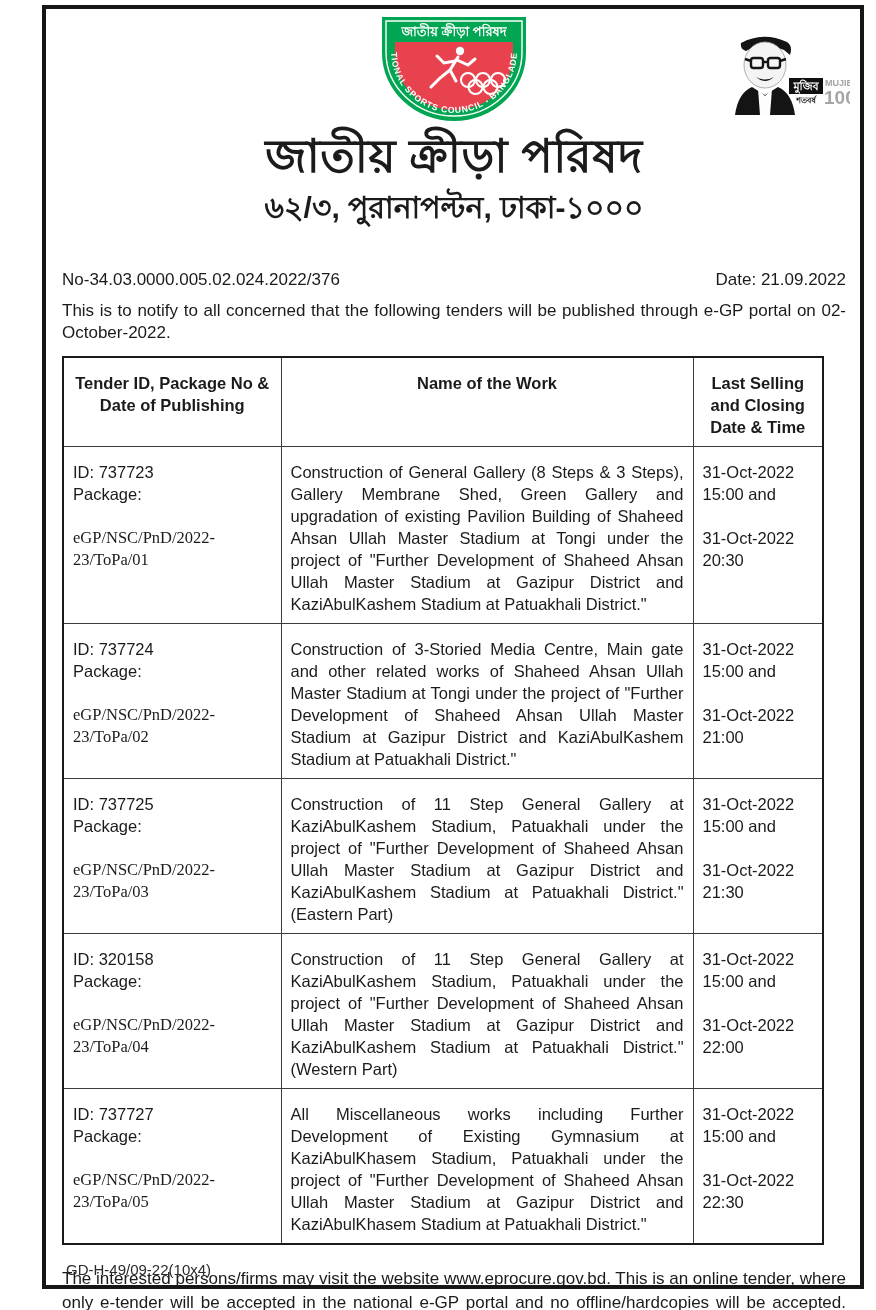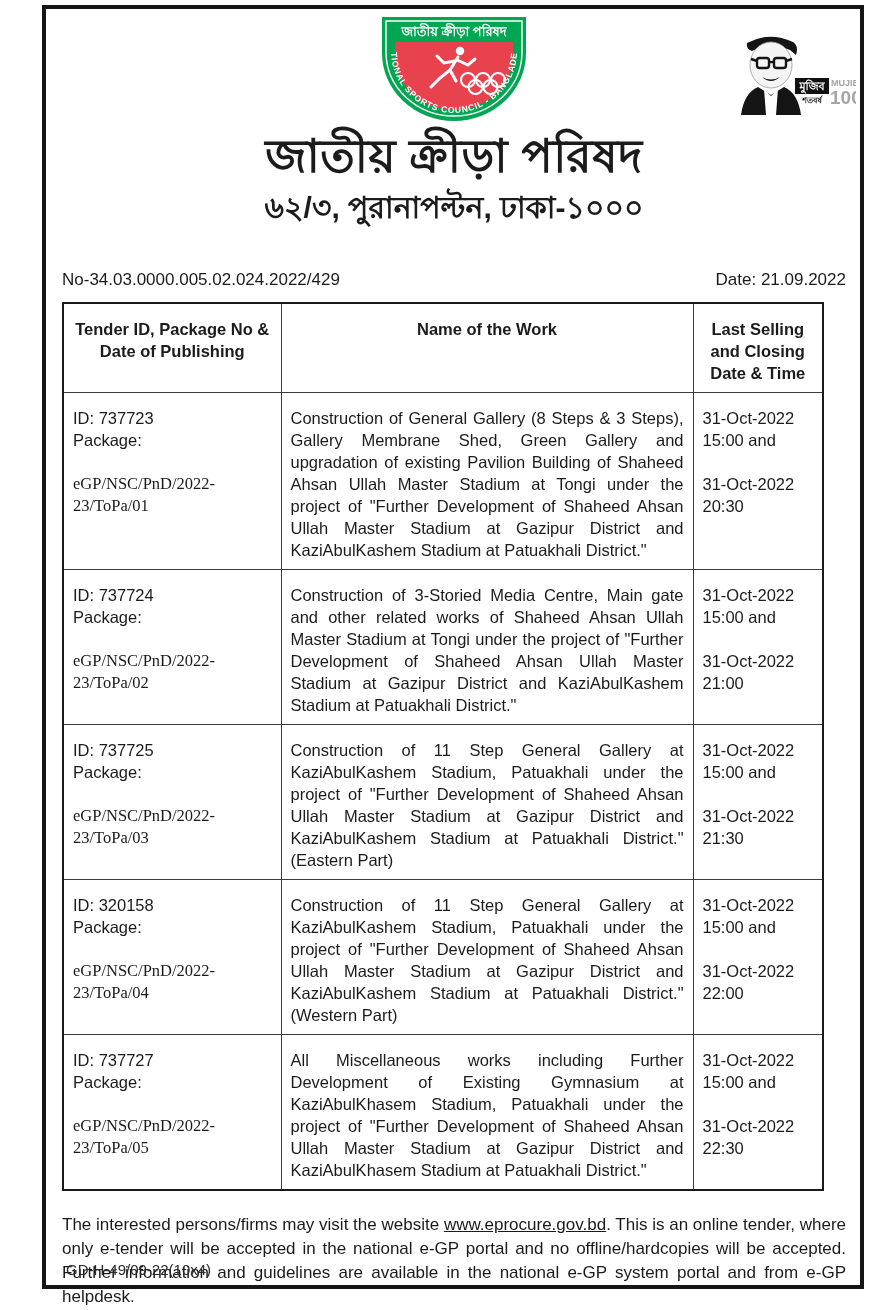--- a/index.html
+++ b/index.html
@@ -3,21 +3,21 @@
 <meta charset="utf-8">
 <style>
   * { margin:0; padding:0; box-sizing:border-box; }
   html,body { width:876px; height:1310px; background:#fff; overflow:hidden;
               font-family:"Liberation Sans","DejaVu Sans",sans-serif; color:#1b1b1b; }
   .frame { position:absolute; left:42px; top:5px; width:822px; height:1284px;
            border:4px solid #161616; background:#fff; }
   .content { position:relative; width:100%; height:100%; padding:0 14px 0 16px; }
 
   .logo-wrap { text-align:center; margin-top:6px; }
-  .mujib-wrap { position:absolute; top:18px; right:4px; }
+  .mujib-wrap { position:absolute; top:18px; right:10px; }
 
   .bn-title { text-align:center; font-size:46px; font-weight:600; margin-top:2px; line-height:1.2; letter-spacing:0.5px; }
   .bn-address { text-align:center; font-size:30px; font-weight:700; margin-top:6px; line-height:1.2; }
 
   .ref-row { display:flex; justify-content:space-between; margin-top:44px; font-size:17px; }
   .intro { margin-top:10px; font-size:17px; line-height:22px; text-align:justify; }
 
   table.tenders { border-collapse:collapse; table-layout:fixed; width:760px; margin-top:12px;
                   border:2px solid #1a1a1a; }
   table.tenders th, table.tenders td { border:1px solid #3c3c3c; vertical-align:top;
@@ -84,24 +84,25 @@
         <text font-size="8.6" font-weight="bold" fill="#ffffff" letter-spacing="0.8">
           <textPath href="#nsc-curve" startOffset="50%" text-anchor="middle">NATIONAL SPORTS COUNCIL - BANGLADESH</textPath>
         </text>
       </svg>
     </div>
 
     <div class="bn-title">জাতীয় ক্রীড়া পরিষদ</div>
     <div class="bn-address">৬২/৩, পুরানাপল্টন, ঢাকা-১০০০</div>
 
     <div class="ref-row">
-      <span>No-34.03.0000.005.02.024.2022/429</span>
+      <span>No-34.03.0000.005.02.024.2022/376</span>
       <span>Date: 21.09.2022</span>
     </div>
 
+    <div class="intro">This is to notify to all concerned that the following tenders will be published through e-GP portal on 02-October-2022.</div>
 
     <table class="tenders">
       <colgroup>
           <col style="width:218px">
           <col style="width:412px">
           <col style="width:130px">
         </colgroup>
       <thead>
         <tr>
           <th>Tender ID, Package No &amp; Date of Publishing</th>

